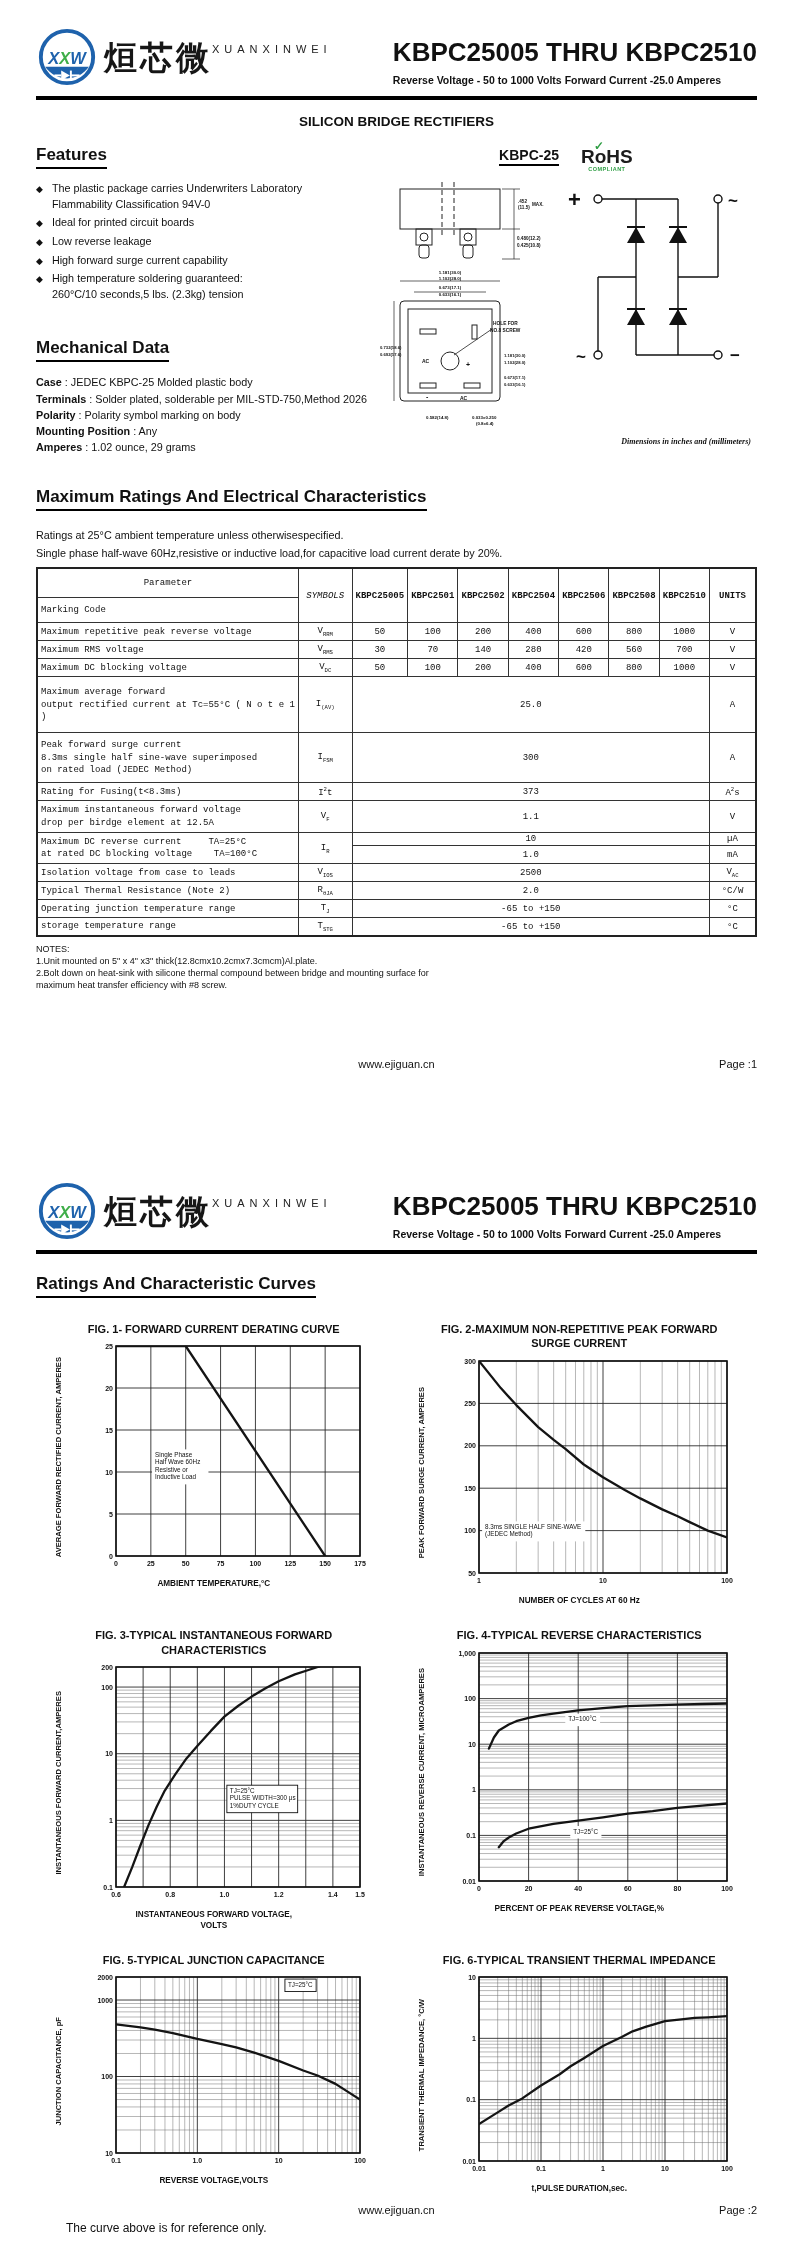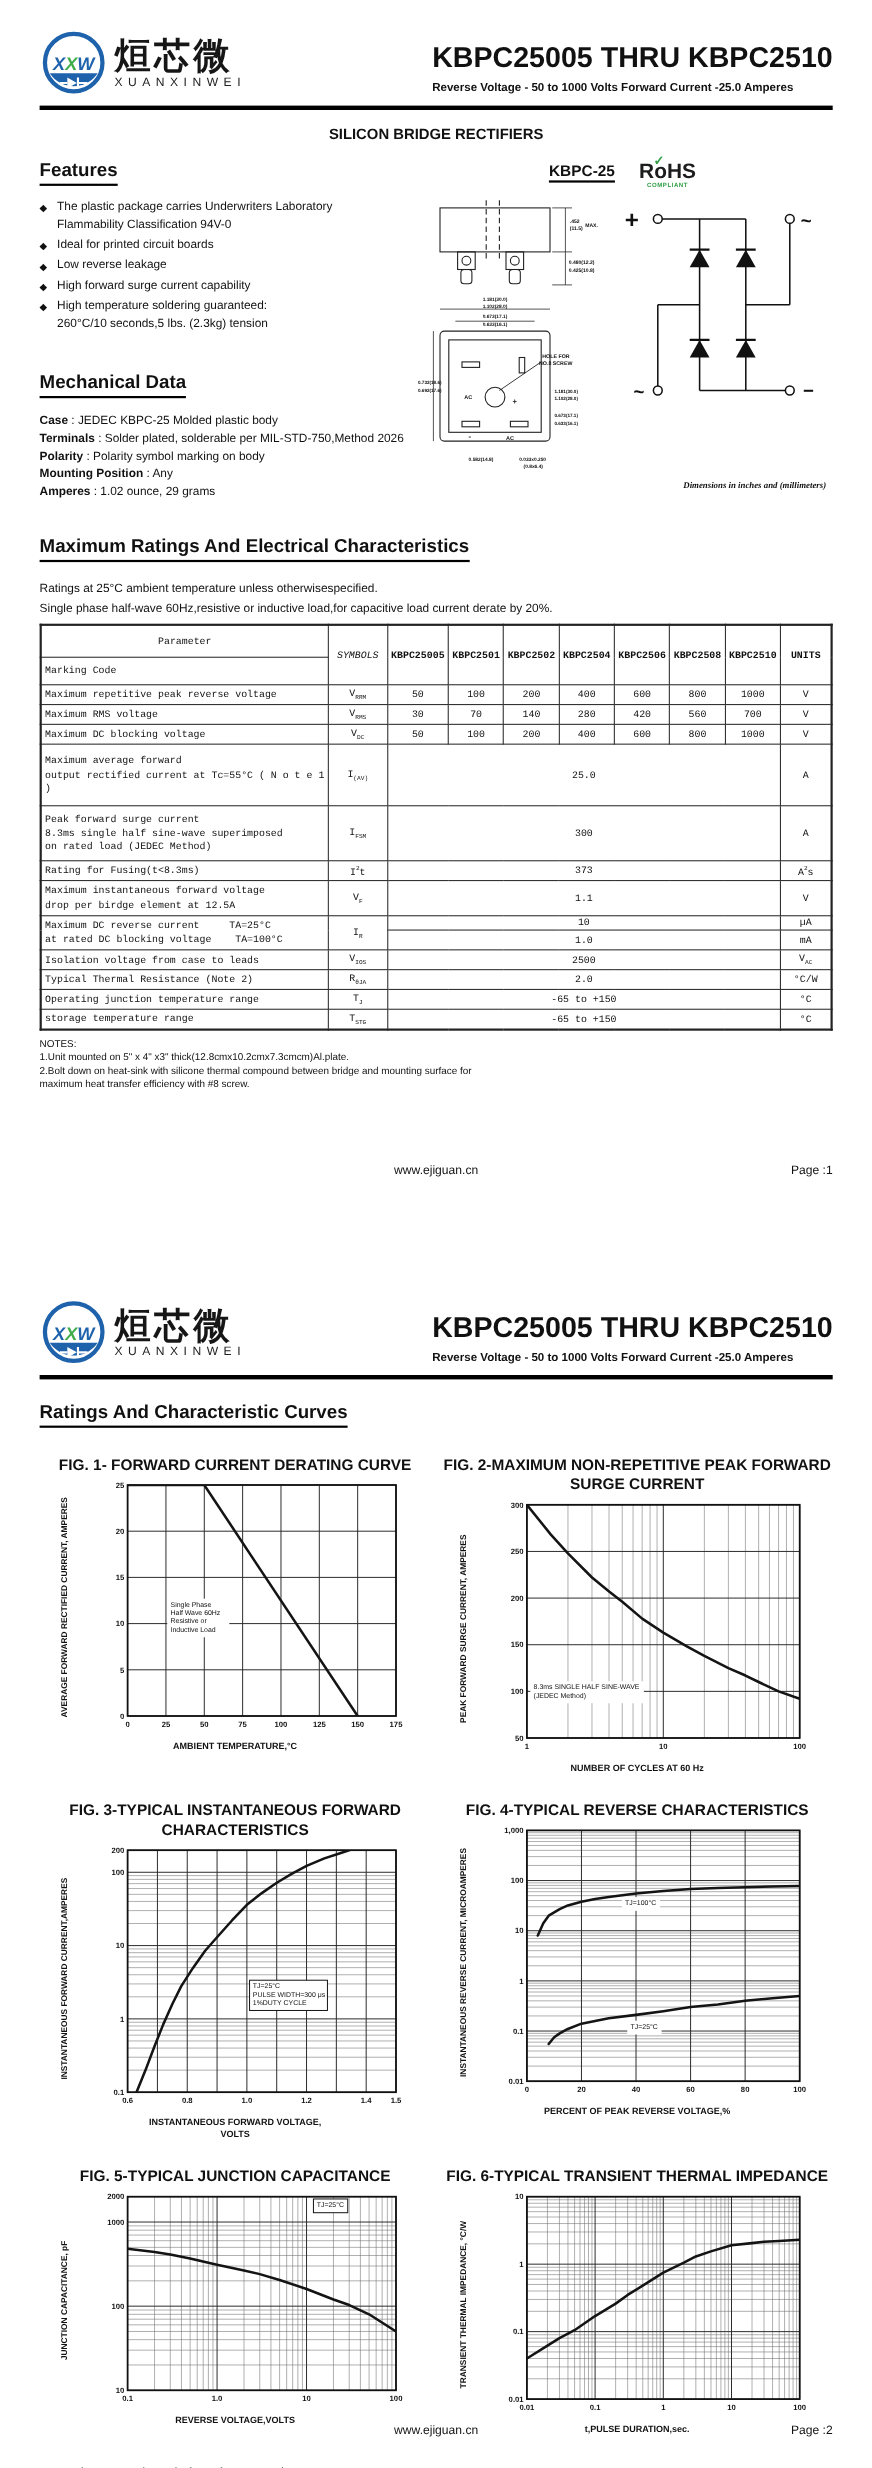--- a/index.html
+++ b/index.html
@@ -3,21 +3,21 @@
 <meta charset="utf-8">
 <style>
   html,body{margin:0;padding:0;background:#fff;}
   body{width:793px;font-family:"Liberation Sans",sans-serif;color:#111;}
   .sheet{position:relative;box-sizing:border-box;padding:0 36px;}
   .sheet1{height:1098px;}
   .sheet2{height:1146px;}
   
   .hdr{display:flex;align-items:flex-end;justify-content:space-between;padding-top:26px;border-bottom:4px solid #000;padding-bottom:8px;}
   .logo{display:flex;align-items:center;gap:6px;}
-  .logo-txt{display:flex;flex-direction:column;line-height:1;}
+  .logo-txt{display:flex;flex-direction:row;line-height:1;}
   .logo-cn{font-size:33px;font-weight:600;letter-spacing:3px;color:#161616;}
   .logo-en{font-size:11px;letter-spacing:5px;margin-top:3px;color:#222;}
   .hdr-right{text-align:left;padding-bottom:2px;}
   .hdr-title{font-size:26px;font-weight:bold;letter-spacing:0px;}
   .hdr-sub{font-size:10.5px;font-weight:bold;margin-top:6px;}
   
   .doc-title{text-align:center;font-size:13.5px;font-weight:bold;margin:14px 0 10px 0;}
   .cols{display:flex;}
   .colL{width:47%;}
   .colR{width:53%;}
@@ -48,21 +48,21 @@
   #ratings-table sub{font-size:62%;}
   #ratings-table sup{font-size:62%;}
   .notes{font-size:9px;line-height:1.35;margin-top:6px;}
   .footer{position:absolute;bottom:28px;left:36px;right:36px;display:flex;align-items:center;font-size:11px;}
   .footer .f-site{flex:1;text-align:center;margin-left:80px;}
   .footer .f-page{width:80px;text-align:right;}
   
   .sheet2 .hdr{padding-top:82px;}
   .figs{display:grid;grid-template-columns:1fr 1fr;column-gap:10px;row-gap:22px;margin-top:12px;}
   .fig{display:flex;flex-direction:column;align-items:center;}
-  .fig-title{font-size:14px;font-weight:bold;text-align:center;white-space:pre-line;margin-bottom:2px;line-height:1.3;}
+  .fig-title{font-size:11px;font-weight:bold;text-align:center;white-space:pre-line;margin-bottom:2px;line-height:1.3;}
   .fig-body{display:flex;align-items:center;}
   .ylab{writing-mode:vertical-rl;transform:rotate(180deg);font-size:7.6px;font-weight:bold;text-align:center;width:26px;line-height:1.25;}
   .xlab{font-size:8.2px;font-weight:bold;text-align:center;white-space:pre-line;margin-top:3px;line-height:1.3;}
   .ref-note{font-size:12px;margin-top:26px;margin-left:30px;}
   svg text{font-family:"Liberation Sans",sans-serif;}
 </style>
 </head>
 <body>
 
 <div class="sheet sheet1">

